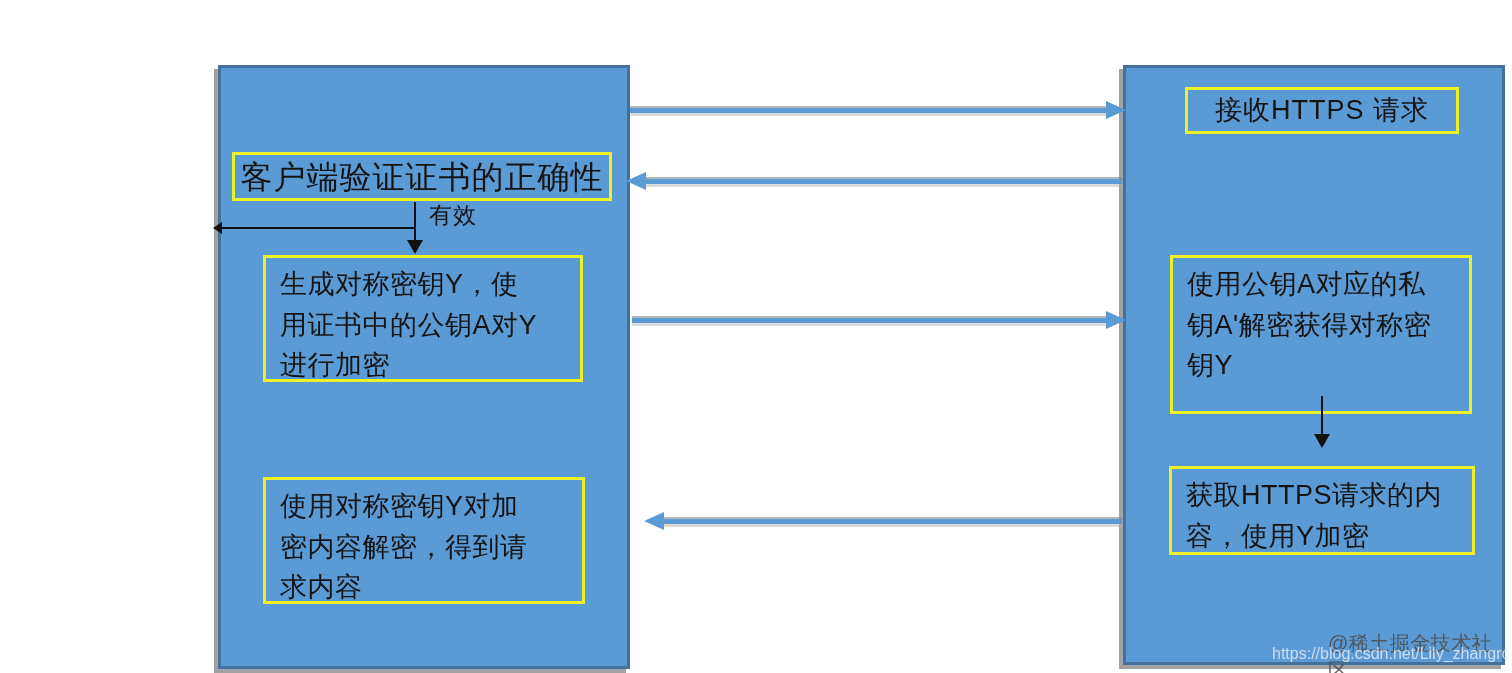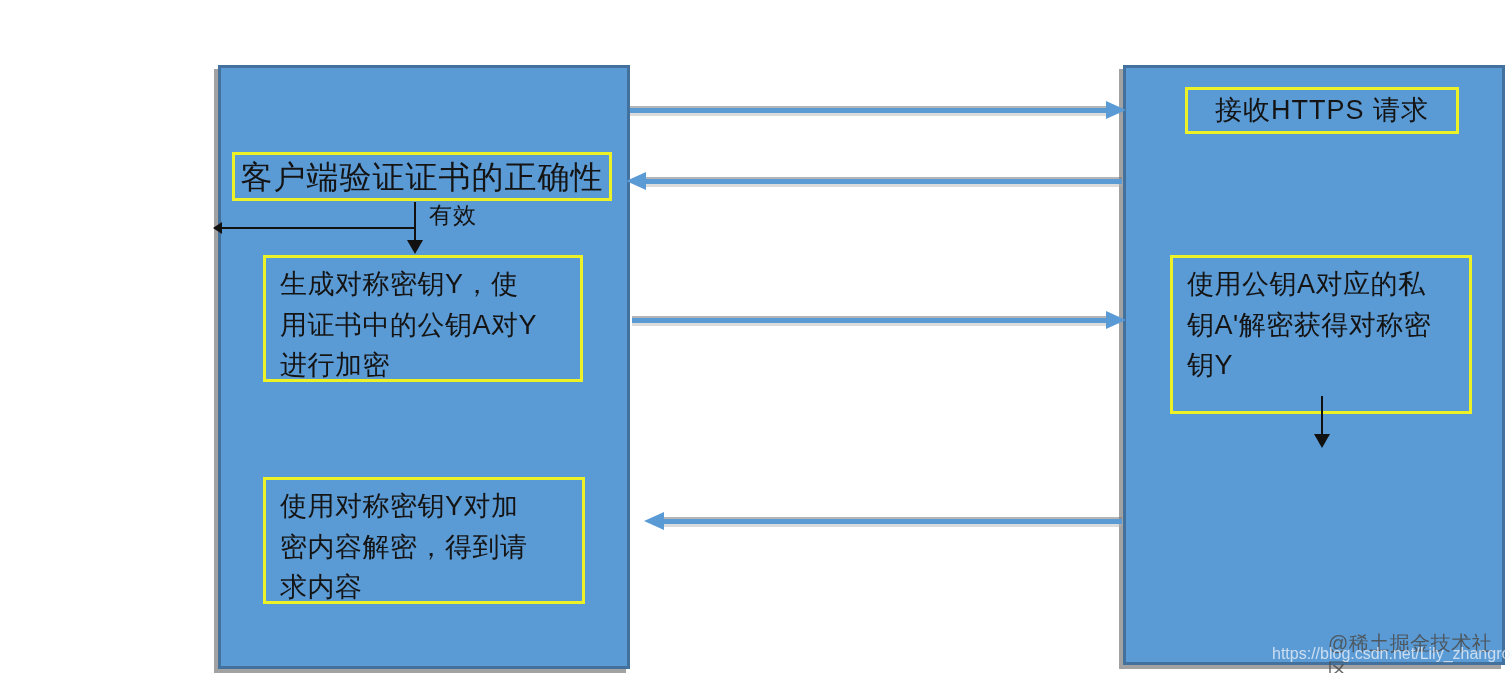--- a/index.html
+++ b/index.html
@@ -150,20 +150,22 @@
   <div class="step box-l3">使用对称密钥Y对加
 密内容解密，得到请
 求内容</div>
 
   <div class="step center box-r1">
     <span>接收HTTPS 请求</span>
   </div>
   <div class="step box-r2">使用公钥A对应的私
 钥A'解密获得对称密
 钥Y</div>
+  <div class="step box-r3">获取HTTPS请求的内
+容，使用Y加密</div>
 
   <div class="black-line" style="left:414px; top:202px; width:2px; height:40px;"></div>
   <div class="tri-down" style="left:407px; top:240px;"></div>
   <div class="black-line" style="left:218px; top:227px; width:198px; height:2px;"></div>
   <div class="tri-left-sm" style="left:213px; top:222px;"></div>
   <div class="flow-label" style="left:429px; top:200px;">有效</div>
 
   <div class="black-line" style="left:1321px; top:396px; width:2px; height:40px;"></div>
   <div class="tri-down" style="left:1314px; top:434px;"></div>
 

